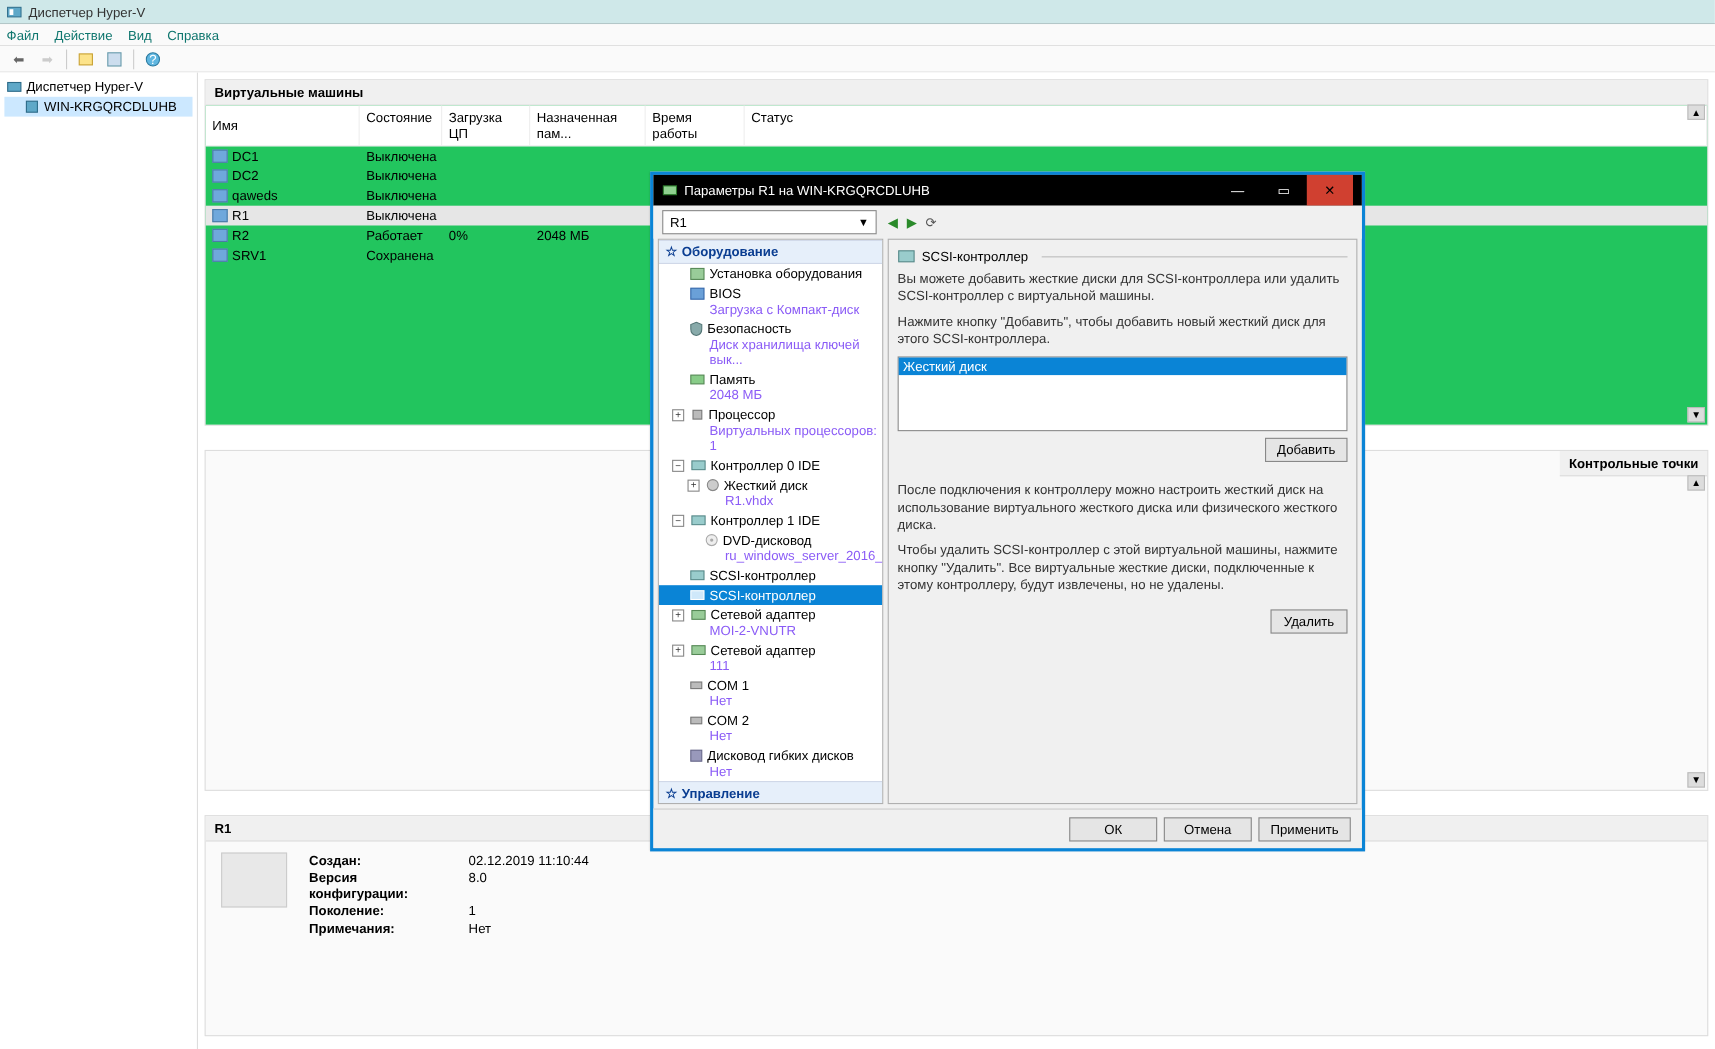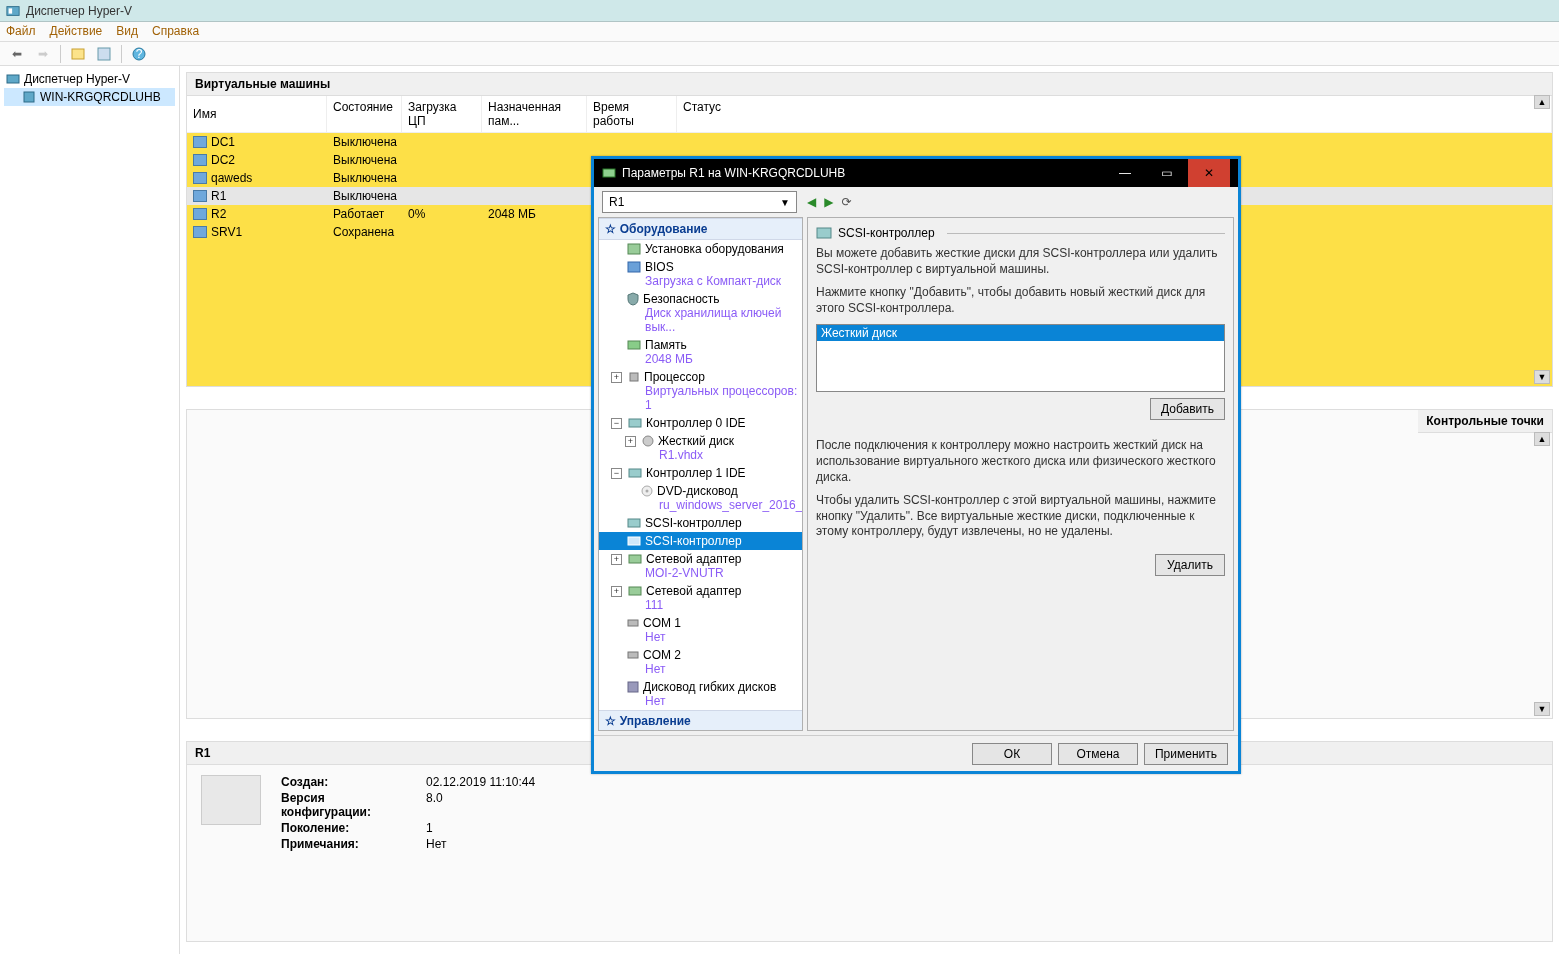--- a/index.html
+++ b/index.html
@@ -1,32 +1,32 @@
 <!DOCTYPE html>
 <html><head>
 <meta charset="utf-8">
 <style>
   * { box-sizing: border-box; font-family: "Segoe UI", Tahoma, sans-serif; font-size: 12px; }
   body { margin:0; background:#fff; width:1559px; height:954px; overflow:hidden; position:relative; }
   .main-window { width:1559px; height:954px; display:flex; flex-direction:column; }
   .titlebar { height:22px; background:#cfe8e9; display:flex; align-items:center; padding:0 6px; color:#333; border-bottom:1px solid #b0c4c5;}
   .titlebar .icon { width:14px; height:14px; margin-right:6px; }
-  .menubar { height:20px; display:flex; padding:2px 6px; gap:14px; color:#a16207; background:#fafafa; border-bottom:1px solid #ddd;}
+  .menubar { height:20px; display:flex; align-items:center; padding:2px 6px; gap:14px; color:#0f766e; background:#fafafa; border-bottom:1px solid #ddd;}
   .menubar span { cursor:default; }
   .toolbar { height:24px; display:flex; align-items:center; padding:2px 6px; gap:4px; background:#fafafa; border-bottom:1px solid #ddd;}
   .tool-btn { width:22px; height:20px; border:1px solid transparent; display:flex; align-items:center; justify-content:center; color:#666;}
   .tool-sep { width:1px; height:18px; background:#ccc; margin:0 2px;}
   .content-area { flex:1; display:flex; background:#fff;}
   .nav-pane { width:180px; border-right:1px solid #ddd; padding:4px; background:#fff;}
   .nav-root { display:flex; align-items:center; gap:4px; padding:2px;}
   .nav-child { display:flex; align-items:flex-start; gap:4px; padding:2px 2px 2px 18px; background:#cce8ff;}
   .main-pane { flex:1; display:flex; flex-direction:column; padding:6px; background:#fff;gap:16px;}
   .panel { border:1px solid #ddd; background:#fafafa; display:flex; flex-direction:column; margin-bottom:6px;}
   .panel-header { background:#f0f0f0; padding:4px 8px; font-weight:normal; border-bottom:1px solid #ddd;}
-  .panel-body { flex:1; background:#fde047; }
+  .panel-body { flex:1; background:#22c55e; }
   .vm-panel { flex:0 0 315px; }
   .cp-panel { flex:0 0 310px;align-items:flex-end; }
   .detail-panel { flex:1; }
   .grid-header { display:flex; background:#fff; border-bottom:1px solid #eee;}
   .grid-header div { padding:4px 6px; border-right:1px solid #eee;}
   .grid-row { display:flex; }
   .grid-row > div { padding:2px 6px; }
   .grid-row.sel { background:#e6e6e6; }
   .col-name{width:140px;display:flex;align-items:center;gap:4px;} .col-state{width:75px;} .col-cpu{width:80px;} .col-mem{width:105px;} .col-time{width:90px;} .col-stat{flex:1;}
   .vm-icon{width:14px;height:12px;background:#6fa8dc;border:1px solid #4a7ba6;display:inline-block;}

